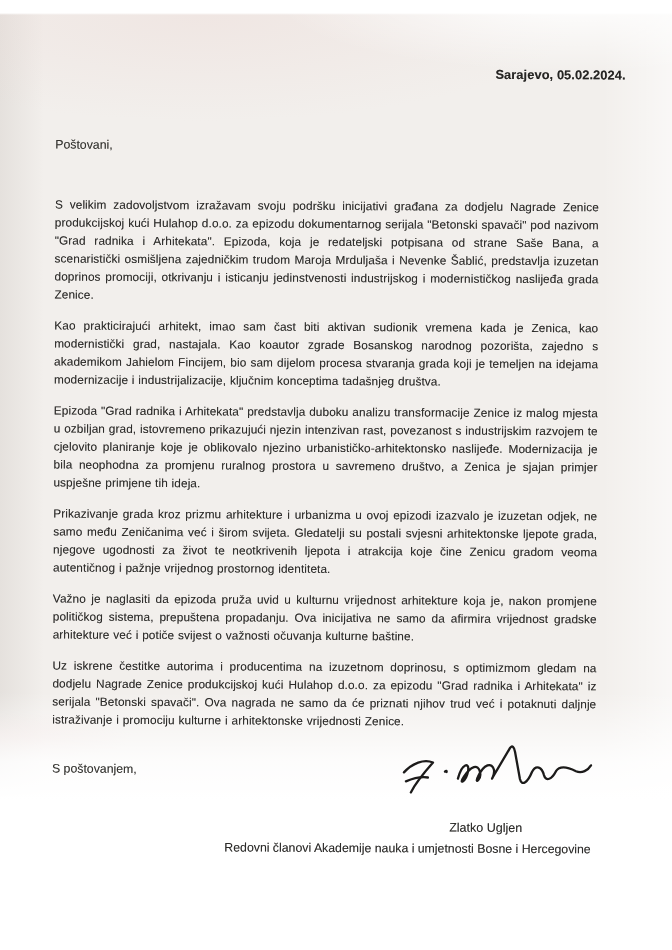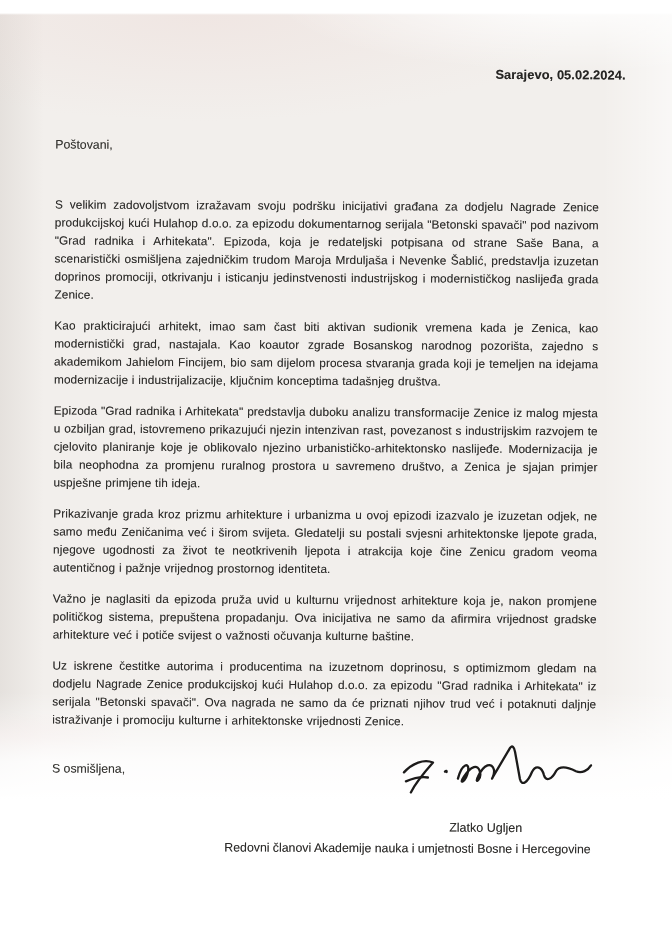--- a/index.html
+++ b/index.html
@@ -112,21 +112,21 @@
     <div class="body">
       <p>S velikim zadovoljstvom izražavam svoju podršku inicijativi građana za dodjelu Nagrade Zenice produkcijskoj kući Hulahop d.o.o. za epizodu dokumentarnog serijala "Betonski spavači" pod nazivom "Grad radnika i Arhitekata". Epizoda, koja je redateljski potpisana od strane Saše Bana, a scenaristički osmišljena zajedničkim trudom Maroja Mrduljaša i Nevenke Šablić, predstavlja izuzetan doprinos promociji, otkrivanju i isticanju jedinstvenosti industrijskog i modernističkog naslijeđa grada Zenice.</p>
       <p>Kao prakticirajući arhitekt, imao sam čast biti aktivan sudionik vremena kada je Zenica, kao modernistički grad, nastajala. Kao koautor zgrade Bosanskog narodnog pozorišta, zajedno s akademikom Jahielom Fincijem, bio sam dijelom procesa stvaranja grada koji je temeljen na idejama modernizacije i industrijalizacije, ključnim konceptima tadašnjeg društva.</p>
       <p>Epizoda "Grad radnika i Arhitekata" predstavlja duboku analizu transformacije Zenice iz malog mjesta u ozbiljan grad, istovremeno prikazujući njezin intenzivan rast, povezanost s industrijskim razvojem te cjelovito planiranje koje je oblikovalo njezino urbanističko-arhitektonsko naslijeđe. Modernizacija je bila neophodna za promjenu ruralnog prostora u savremeno društvo, a Zenica je sjajan primjer uspješne primjene tih ideja.</p>
       <p>Prikazivanje grada kroz prizmu arhitekture i urbanizma u ovoj epizodi izazvalo je izuzetan odjek, ne samo među Zeničanima već i širom svijeta. Gledatelji su postali svjesni arhitektonske ljepote grada, njegove ugodnosti za život te neotkrivenih ljepota i atrakcija koje čine Zenicu gradom veoma autentičnog i pažnje vrijednog prostornog identiteta.</p>
       <p>Važno je naglasiti da epizoda pruža uvid u kulturnu vrijednost arhitekture koja je, nakon promjene političkog sistema, prepuštena propadanju. Ova inicijativa ne samo da afirmira vrijednost gradske arhitekture već i potiče svijest o važnosti očuvanja kulturne baštine.</p>
       <p>Uz iskrene čestitke autorima i producentima na izuzetnom doprinosu, s optimizmom gledam na dodjelu Nagrade Zenice produkcijskoj kući Hulahop d.o.o. za epizodu "Grad radnika i Arhitekata" iz serijala "Betonski spavači". Ova nagrada ne samo da će priznati njihov trud već i potaknuti daljnje istraživanje i promociju kulturne i arhitektonske vrijednosti Zenice.</p>
     </div>
 
     <div class="closing-row">
-      <span class="closing">S osmišljena,</span>
+      <span class="closing">S poštovanjem,</span>
       <svg class="signature" viewBox="0 0 200 66" aria-hidden="true">
         <path d="M6,32 C14,23 26,18 35,22 C28,30 18,42 13,52"></path>
         <path d="M8,41 C15,38 23,36 30,37"></path>
         <path d="M47,31 C48,30 49,30 48.6,31.4"></path>
         <path d="M60,38 C64,22 72,21 70,31 C68,41 60,45 66,36 C73,25 80,23 82,31 C84,39 76,44 80,36 C86,23 94,21 96,29 C97,35 92,41 95,36 L112,7 C114,4 116,6 117,11 L122,38 C124,46 130,41 134,31 C138,23 144,26 146,34 C148,41 154,38 158,30 C162,24 170,26 178,30 C184,32.5 190,29 193,24"></path>
       </svg>
     </div>
 
     <div class="signer-name">Zlatko Ugljen</div>
 

